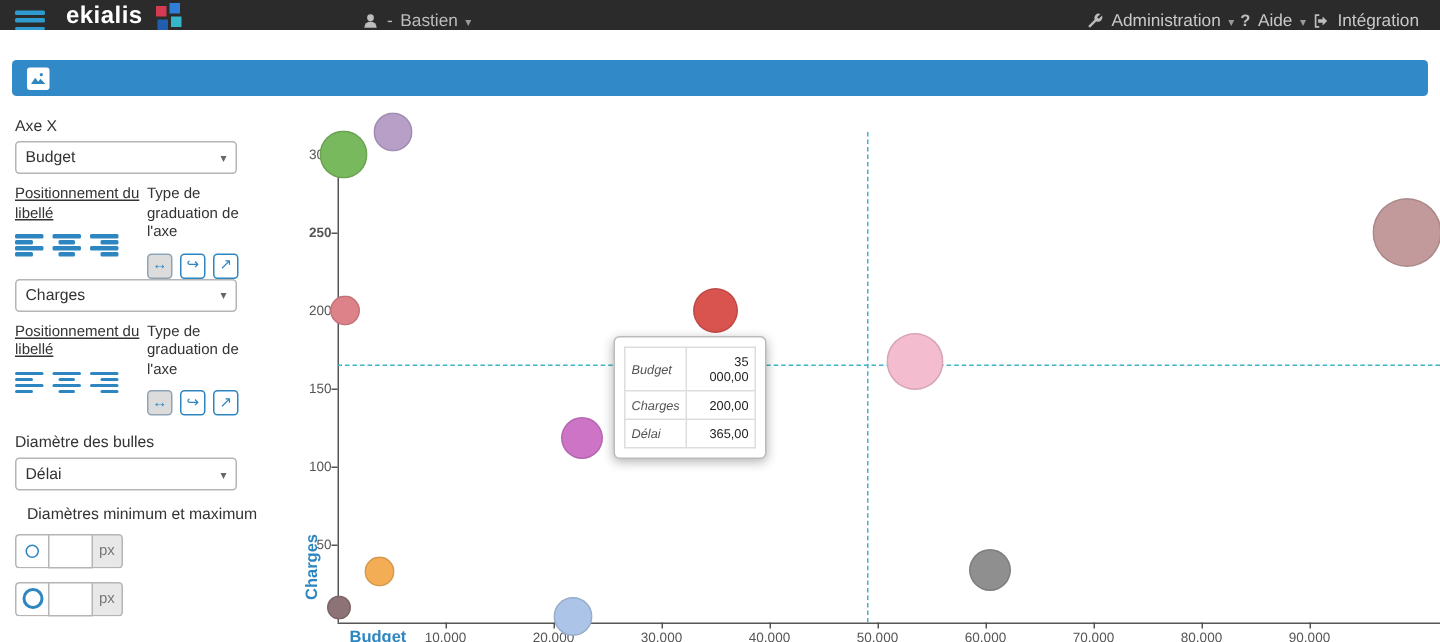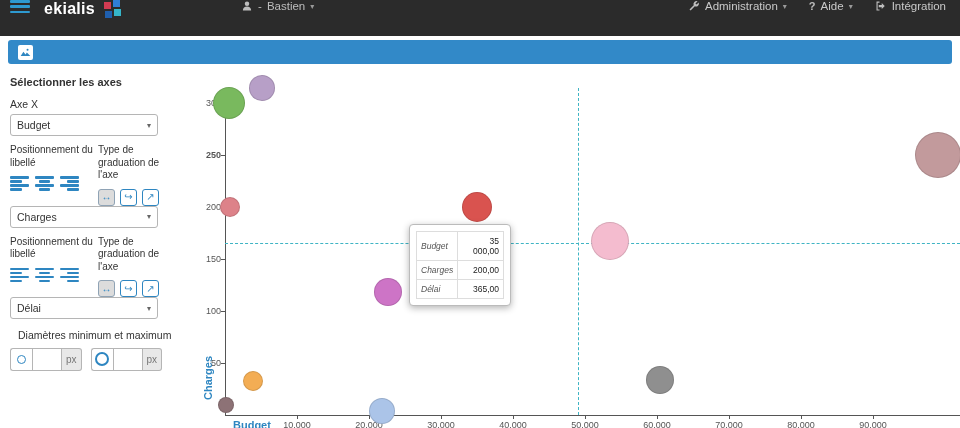--- a/index.html
+++ b/index.html
@@ -1,34 +1,34 @@
 <!DOCTYPE html>
 <html><head>
 <meta charset="utf-8">
 <style>
   * { box-sizing: border-box; margin: 0; padding: 0; }
   html,body { width: 960px; height: 428px; overflow: hidden; }
   body { font-family: "Liberation Sans", sans-serif; background: #fff; position: relative; color:#333; }
 
   
-  .navbar { position:absolute; top:0; left:0; width:960px; height:36px; background:#2b2b2b;
-            display:flex; align-items:flex-start; color:#c9c9c9; font-size:11.5px; }
+  .navbar { position:absolute; top:0; left:0; width:960px; height:20px; background:#2b2b2b;
+            display:flex; align-items:flex-end; color:#c9c9c9; font-size:11.5px; }
   .hamburger { width:20px; height:13px; margin-left:10px; display:flex; flex-direction:column;
                justify-content:space-between; cursor:pointer; }
   .hamburger i { display:block; height:2.5px; background:#2e9ad0; border-radius:1px; }
   .brand { display:flex; align-items:center; margin-left:14px; cursor:pointer; }
   .brand-text { color:#fff; font-size:16px; font-weight:bold; letter-spacing:.3px; }
   .logo-mark { position:relative; width:18px; height:18px; margin-left:8px; }
   .logo-mark b { position:absolute; width:7px; height:7px; }
   .logo-mark .sq1 { left:1px; top:2px;  background:#d23b52; }
   .logo-mark .sq2 { left:10px; top:0;   background:#2f7ed8; }
   .logo-mark .sq3 { left:11px; top:9px; background:#35b5c9; }
   .logo-mark .sq4 { left:2px; top:11px; background:#1f5fae; }
   .user-menu { display:flex; align-items:center; gap:5px; margin-left:120px; cursor:pointer; color:#bdbdbd; }
-  .nav-right { margin-left:auto; display:flex; align-items:center; gap:22px; margin-right:14px; }
+  .nav-right { margin-left:auto; display:flex; align-items:center; gap:4px; margin-right:14px; }
   .nav-item { display:flex; align-items:center; gap:5px; cursor:pointer; }
   .caret { font-size:8px; color:#9a9a9a; }
   .nav-ico { width:12px; height:12px; display:inline-block; }
   .help-q { font-size:11px; color:#bdbdbd; font-weight:bold; }
 
   
   .titlebar { position:absolute; top:40px; left:8px; width:944px; height:24px; background:#3289c8;
               border-radius:3px; display:flex; align-items:center; gap:8px; padding-left:10px;
               color:#fff; font-size:11px; font-weight:bold; }
   .titlebar-icon { width:15px; height:15px; background:#fff; border-radius:2px; display:flex;
@@ -37,36 +37,36 @@
   
   .sidebar { position:absolute; left:0; top:64px; width:195px; height:364px; background:#fff;
              padding:8px 10px 0 10px; font-size:10.5px; overflow:hidden; }
   .sb-title { font-size:11px; font-weight:bold; margin:4px 0 10px; }
   .sb-label { margin:6px 0 4px; }
   .sb-select { width:148px; height:22px; border:1px solid #b5b5b5; border-radius:3px; background:#fff;
                display:flex; align-items:center; justify-content:space-between; padding:0 6px;
                font-size:10.5px; cursor:pointer; }
   .sb-select .caret { color:#666; }
   .two-col { display:flex; margin-top:8px; }
-  .col1 { width:88px; }
+  .col1 { width:88px;text-decoration:underline; }
   .col2 { width:80px; }
   .col-label { font-size:10px; line-height:1.25; }
   .al-row { display:flex; gap:6px; margin-top:7px; }
   .al { width:19px; height:15px; display:flex; flex-direction:column; justify-content:space-between; cursor:pointer; }
   .al i { display:block; height:2.5px; background:#2e86c1; border-radius:1px; }
   .al i:nth-child(odd)  { width:100%; }
   .al i:nth-child(even) { width:62%; }
   .al.center { align-items:center; } .al.right { align-items:flex-end; } .al.left { align-items:flex-start; }
   .gi-row { display:flex; gap:5px; margin-top:7px; }
   .gi { width:17px; height:17px; border:1px solid #2e86c1; border-radius:3px; background:#fff;
         color:#2e86c1; font-size:10px; line-height:1; display:flex; align-items:center;
         justify-content:center; cursor:pointer; }
   .gi.selected { background:#dcdcdc; border-color:#8fa3b5; }
   .minmax-label { margin:10px 0 5px; padding-left:8px; font-size:10.5px; line-height:1.3; }
-  .ig-row { display:flex; gap:9px; }
+  .ig-row { display:flex; gap:9px;flex-direction:column; }
   .ig { display:flex; align-items:stretch; height:23px; }
   .ig-addon { border:1px solid #b5b5b5; background:#fff; display:flex; align-items:center;
               justify-content:center; width:22px; border-right:none; border-radius:3px 0 0 3px; }
   .circle-s { width:9px;  height:9px;  border:1.5px solid #2e86c1; border-radius:50%; }
   .circle-l { width:14px; height:14px; border:2px   solid #2e86c1; border-radius:50%; }
   .ig input { width:30px; border:1px solid #b5b5b5; font-size:10px; padding:0 3px;
               font-family:"Liberation Sans", sans-serif; }
   .ig-px { border:1px solid #b5b5b5; border-left:none; background:#e8e8e8; color:#777;
            font-size:10px; display:flex; align-items:center; padding:0 4px; border-radius:0 3px 3px 0; }
 
@@ -153,21 +153,20 @@
 <div class="titlebar">
   <span class="titlebar-icon">
     <svg viewBox="0 0 16 16" width="11" height="11">
         <path d="M1 13l4-6 3 4 2-3 5 5z" fill="#2e86c1"></path>
         <circle cx="11" cy="4" r="1.5" fill="#2e86c1"></circle>
       </svg>
   </span>
 </div>
 
 <aside class="sidebar">
-  <div class="sb-title">Sélectionner les axes</div>
 
   <div class="sb-label">Axe X</div>
   <div class="sb-select">
     <span>Budget</span>
     <span class="caret">▾</span>
   </div>
 
   <div class="two-col">
     <div class="col1">
       <div class="col-label">Positionnement du libellé</div>
@@ -234,20 +233,21 @@
     <div class="col2">
       <div class="col-label">Type de graduation de l'axe</div>
       <div class="gi-row">
         <span class="gi selected">↔</span>
         <span class="gi">↪</span>
         <span class="gi">↗</span>
       </div>
     </div>
   </div>
 
+  <div class="sb-label" style="margin-top:12px">Diamètre des bulles</div>
   <div class="sb-select">
     <span>Délai</span>
     <span class="caret">▾</span>
   </div>
 
   <div class="minmax-label">Diamètres minimum et maximum</div>
   <div class="ig-row">
     <div class="ig">
       <span class="ig-addon">
           <span class="circle-s"></span>

